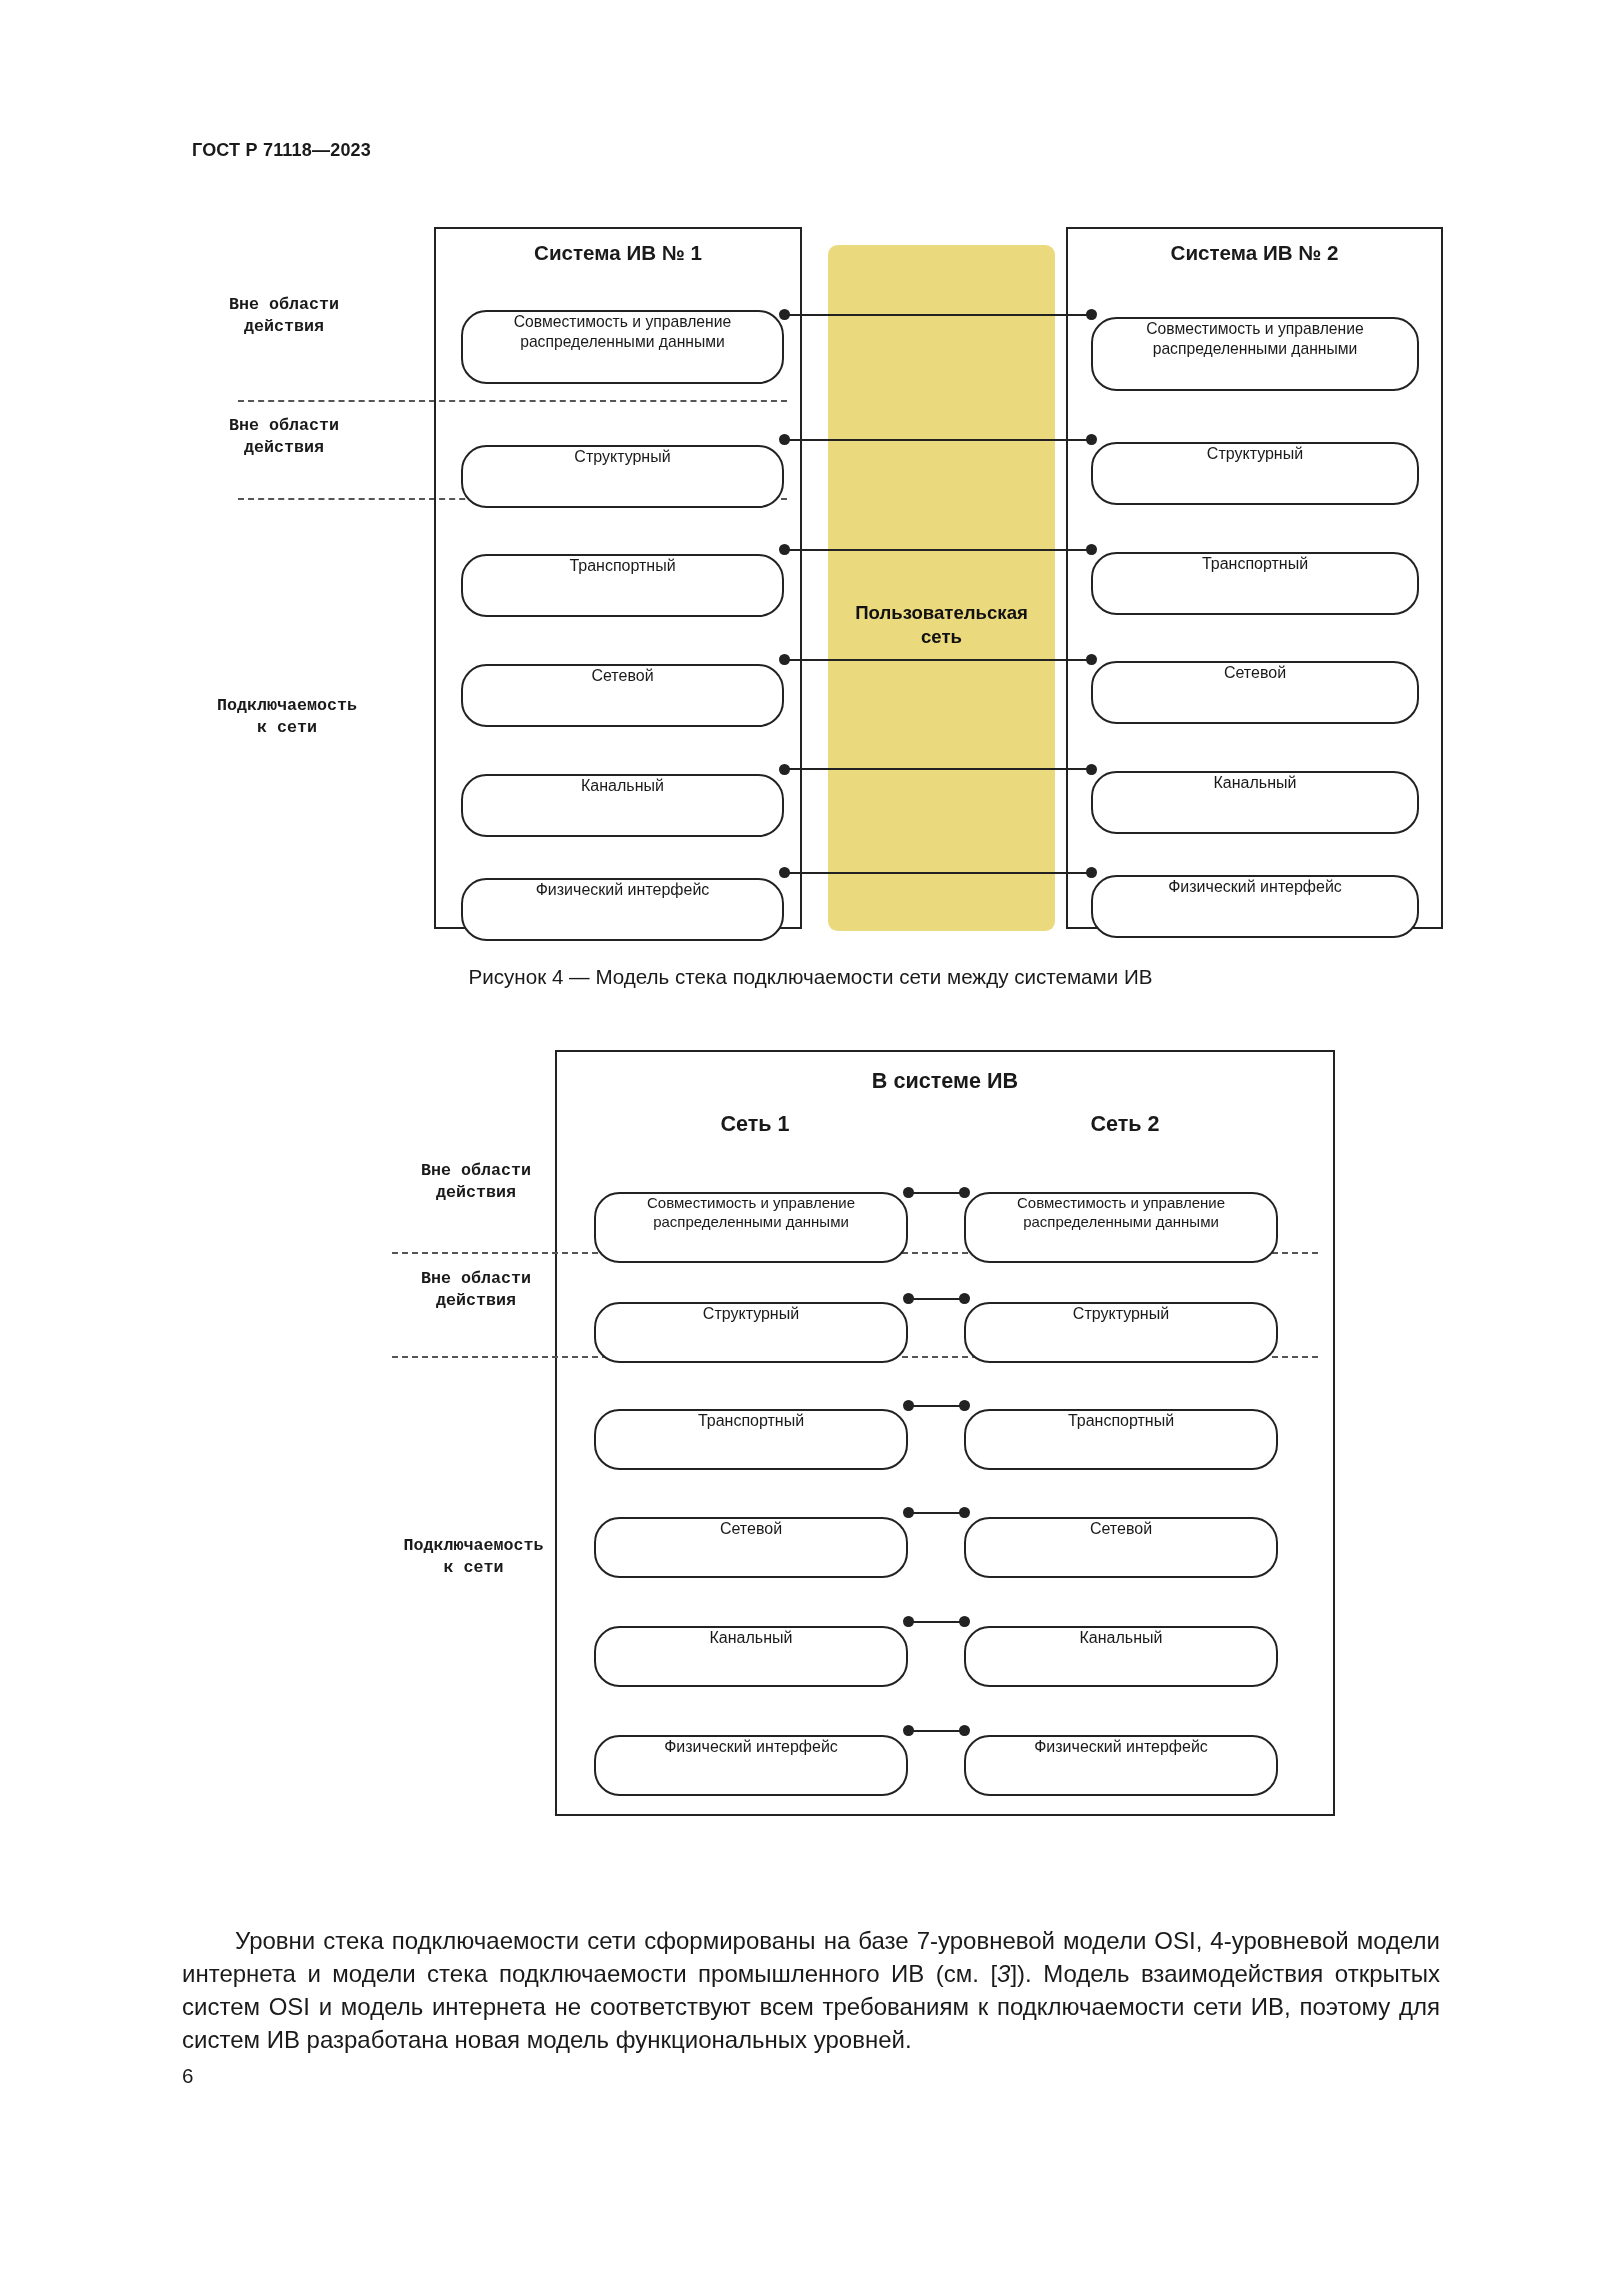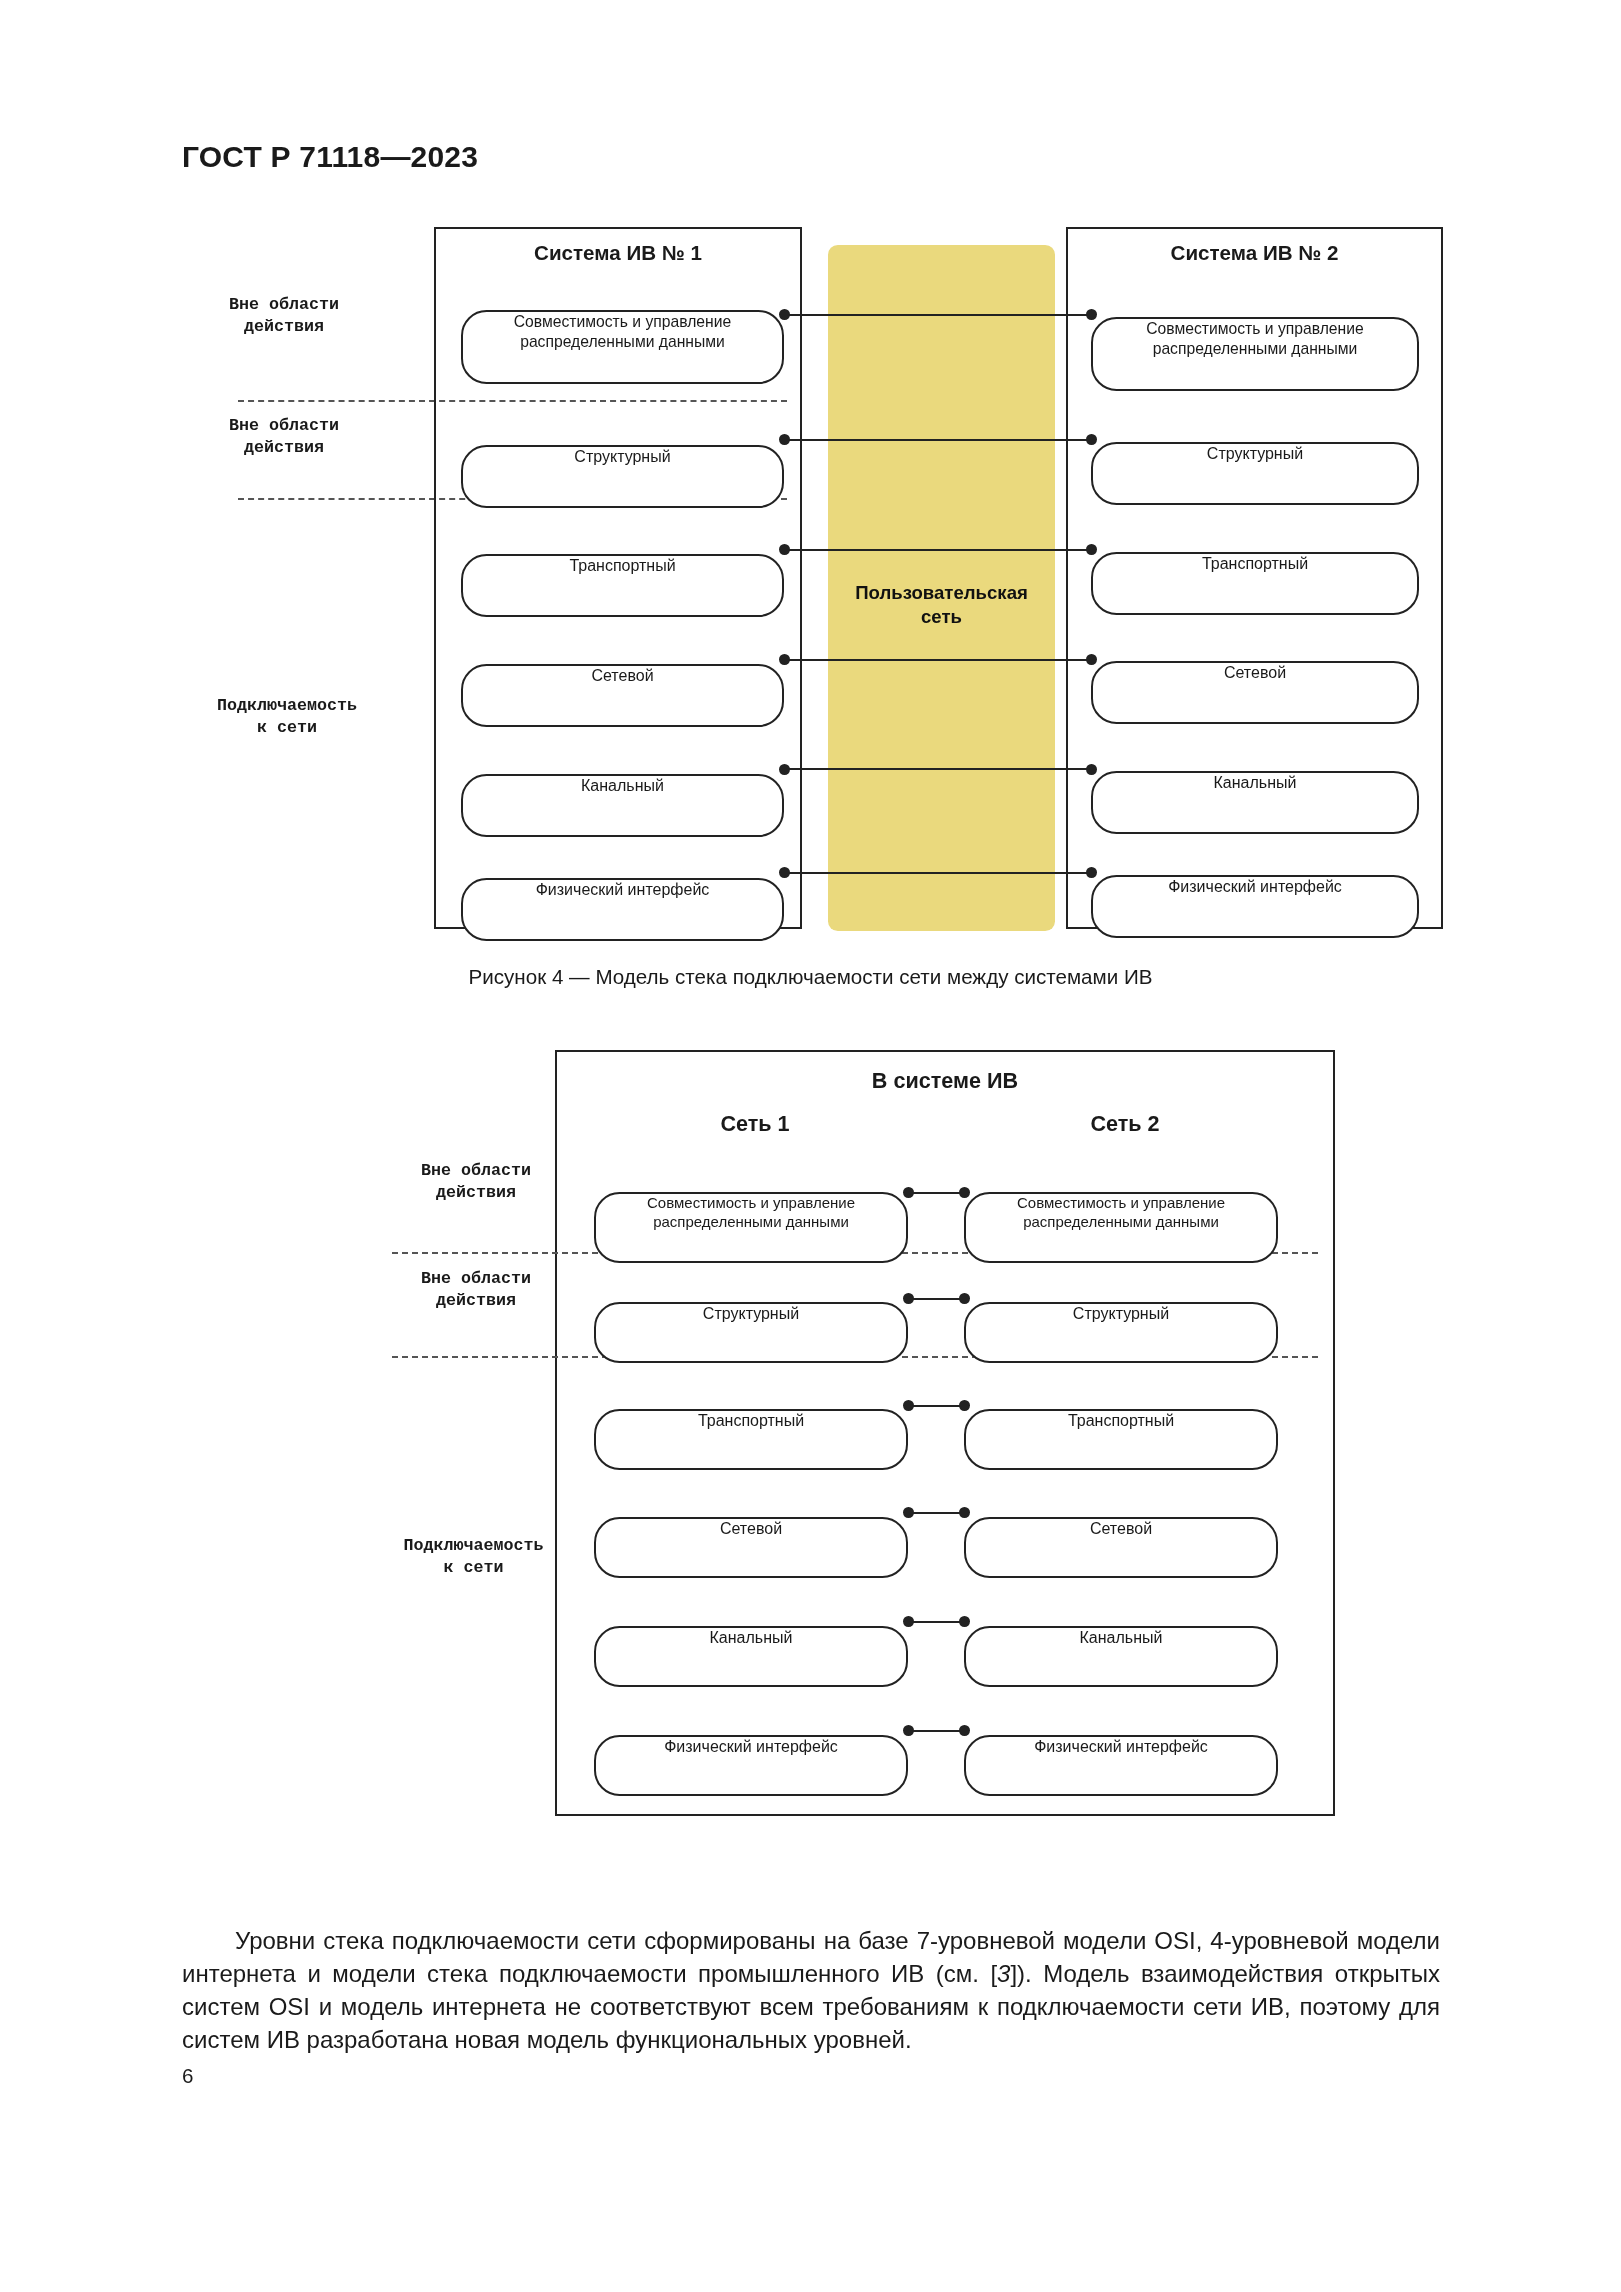--- a/index.html
+++ b/index.html
@@ -12,23 +12,23 @@
     height: 2293px;
     position: relative;
     font-family: "Liberation Sans", sans-serif;
     color: #1a1a1a;
     overflow: hidden;
   }
 
   
   .page-header {
     position: absolute;
-    left: 182px;
+    left: 192px;
     top: 140px;
-    font-size: 30px;
+    font-size: 18px;
     font-weight: bold;
     letter-spacing: 0.2px;
     white-space: nowrap;
   }
 
   
   .figure { position: absolute; }
 
   .sys-frame {
     position: absolute;
@@ -153,21 +153,21 @@
   </div>
   <div class="side-label" style="left:172px; top:695px; width:230px;">
     <div>Подключаемость</div>
     <div>к сети</div>
   </div>
 
   <div class="dashed-rule" style="left:238px; top:400px; width:549px;"></div>
   <div class="dashed-rule" style="left:238px; top:498px; width:549px;"></div>
 
   <div class="usernet" style="left:828px; top:245px; width:227px; height:686px;">
-    <div class="usernet-label" style="top:336px;">
+    <div class="usernet-label" style="top:356px;">
       <div>Пользовательская</div>
       <div>сеть</div>
     </div>
   </div>
 
   <div class="sys-frame" style="left:434px; top:227px; width:368px; height:702px;">
     <div class="sys-title" style="top:11.8px;">Система ИВ № 1</div>
   </div>
 
   <div class="layer-box two-line" style="left:461px; top:275px; width:323px; height:74px;">

